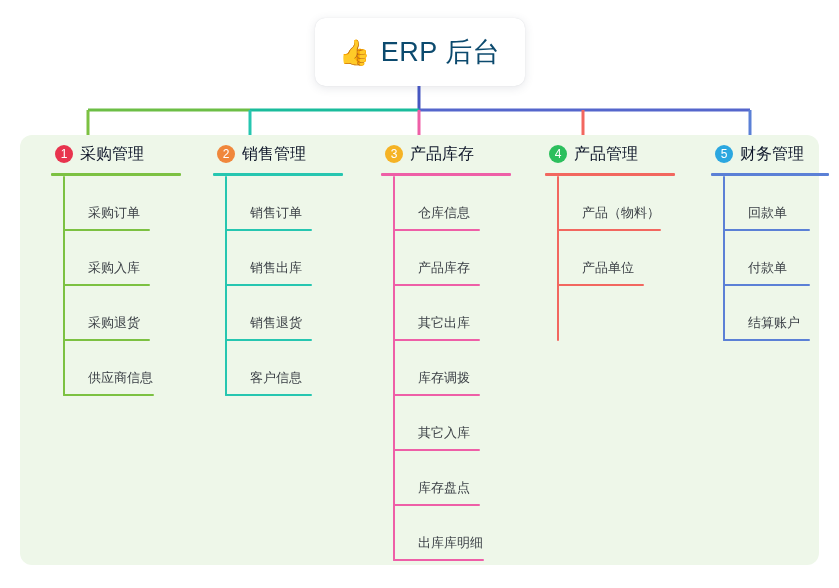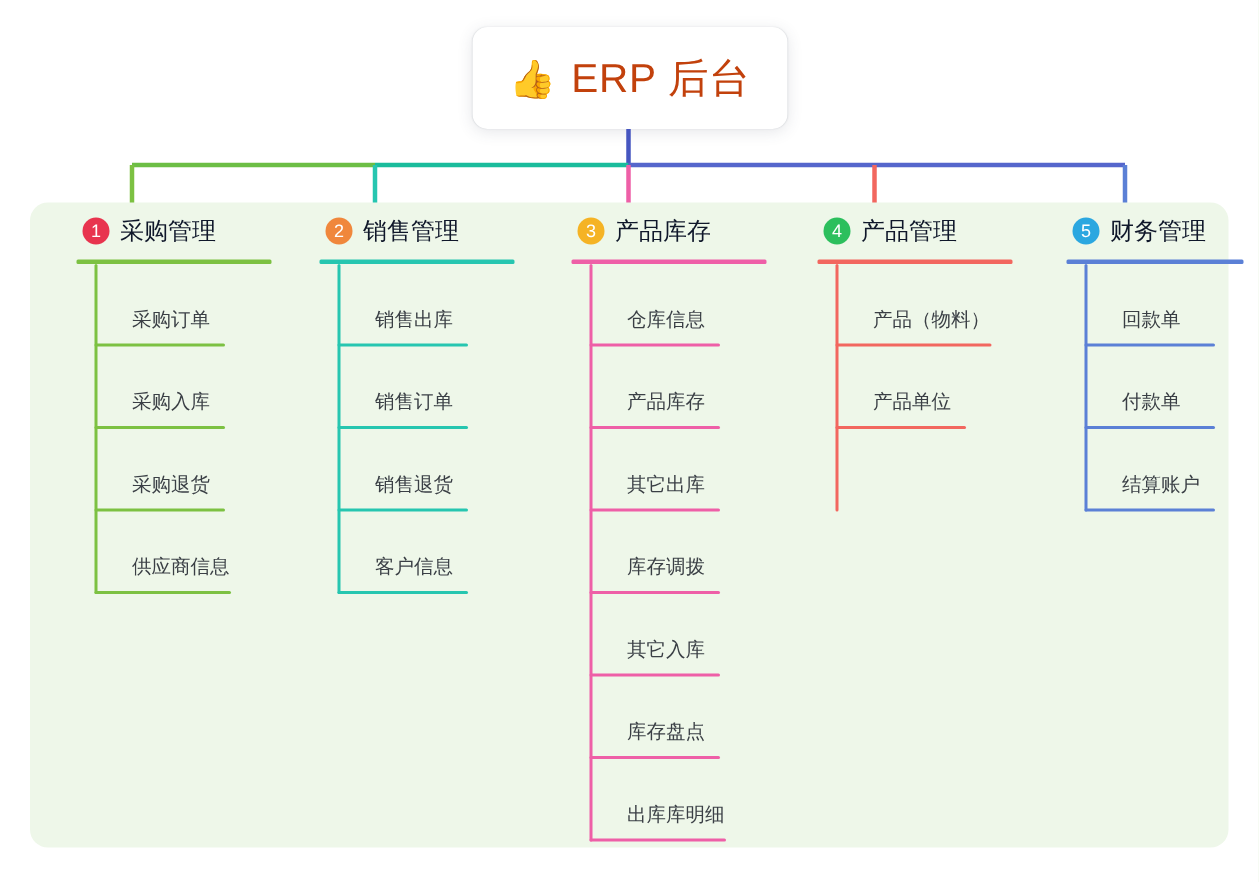--- a/index.html
+++ b/index.html
@@ -44,21 +44,21 @@
     gap: 10px;
   }
   .title-emoji {
     font-size: 25px;
     line-height: 1;
     font-family: "DejaVu Sans", sans-serif;
     color: #f0b429;
   }
   .title-text {
     font-size: 27px;
-    color: #c2410c;
+    color: #0c4a6e;
     letter-spacing: 0.5px;
     white-space: nowrap;
   }
 
   
   #connectors {
     position: absolute;
     left: 0; top: 0;
     width: 839px;
     height: 588px;
@@ -211,28 +211,28 @@
       </div>
       <div class="column" style="left: 180px;">
         <div class="col-head">
           <span class="badge" style="background: rgb(240, 135, 60);">2</span>
           <span class="col-title">销售管理</span>
         </div>
         <div class="col-underline" style="background: rgb(38, 198, 176); width: 130px;"></div>
         <div class="leaf-list">
           <div class="spine" style="background: rgb(38, 198, 176); height: 220px;"></div>
           <div class="leaf">
+            <span class="leaf-label">销售订单</span>
+            <div class="leaf-rule" style="background: rgb(38, 198, 176); width: 87px;"></div>
+          </div>
+          <div class="leaf">
             <span class="leaf-label">销售出库</span>
             <div class="leaf-rule" style="background: rgb(38, 198, 176); width: 87px;"></div>
           </div>
           <div class="leaf">
-            <span class="leaf-label">销售订单</span>
-            <div class="leaf-rule" style="background: rgb(38, 198, 176); width: 87px;"></div>
-          </div>
-          <div class="leaf">
             <span class="leaf-label">销售退货</span>
             <div class="leaf-rule" style="background: rgb(38, 198, 176); width: 87px;"></div>
           </div>
           <div class="leaf">
             <span class="leaf-label">客户信息</span>
             <div class="leaf-rule" style="background: rgb(38, 198, 176); width: 87px;"></div>
           </div>
         </div>
       </div>
       <div class="column" style="left: 348px;">

